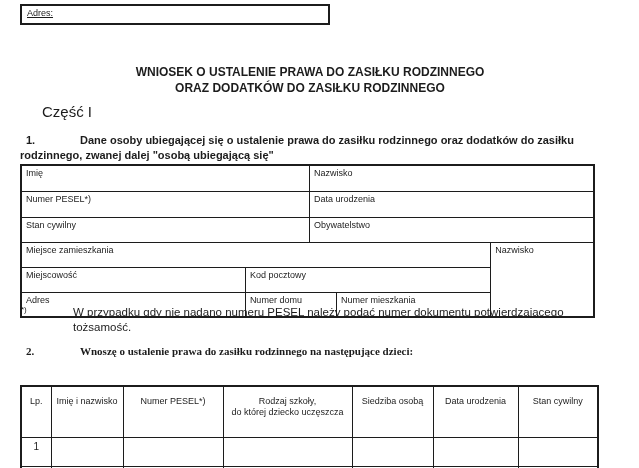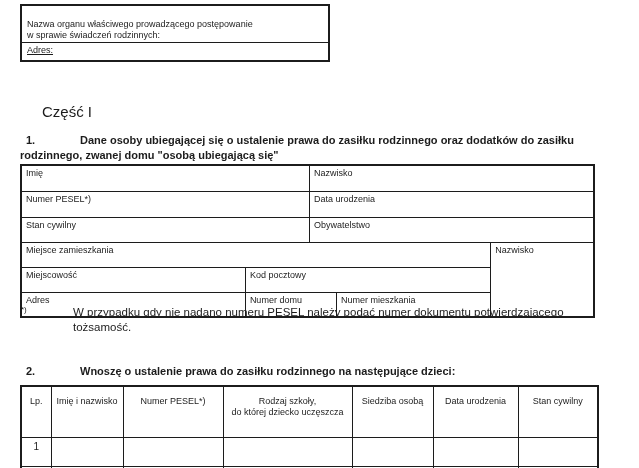--- a/index.html
+++ b/index.html
@@ -14,21 +14,21 @@
 
   
   .title{position:absolute;left:20px;top:64px;width:580px;text-align:center;
          font-weight:bold;font-size:12px;line-height:16px;}
 
   .part-label{position:absolute;left:42px;top:103px;font-size:15px;}
 
   
   .section-head{position:absolute;left:20px;width:578px;font-weight:bold;font-size:11px;line-height:15px;}
   .sec1{top:133px;}
-  .sec2{top:364px;}
+  .sec2{top:344px;font-family:Liberation Serif, serif;}
   .sec-num{display:inline-block;width:60px;padding-left:6px;box-sizing:border-box;}
 
   
   table{border-collapse:collapse;table-layout:fixed;position:absolute;border:2px solid #1c1c1c;}
   td{border:1px solid #1c1c1c;vertical-align:top;overflow:hidden;}
   .t1{left:20px;top:164px;width:575px;}
   .t1 td{padding:2px 4px;font-size:9px;line-height:11px;}
   .t2{left:20px;top:385px;width:577px;}
   .t2 td.hdr{padding:9px 2px;font-size:9px;line-height:11px;text-align:center;white-space:pre-line;}
   .t2 td.lp{font-size:10px;text-align:center;padding-top:3px;}
@@ -38,33 +38,33 @@
   .footnote{position:absolute;left:20px;top:305px;width:577px;font-size:11.5px;line-height:15px;}
   .fn-marker{position:absolute;left:1px;top:-3px;font-size:8px;}
   .fn-text{margin-left:53px;width:544px;}
 </style>
 </head>
 <body>
 
 <div class="page">
 
   <div class="org-box">
-    <div class="org-cell-top">
-      <span>Nazwa organu właściwego prowadzącego postępowanie
-w sprawie świadczeń rodzinnych:</span>
-    </div>
     <div class="org-cell-bottom">
       <span>Adres:</span>
     </div>
   </div>
 
+  <div class="title">
+    <div>WNIOSEK O USTALENIE PRAWA DO ZASIŁKU RODZINNEGO</div>
+    <div>ORAZ DODATKÓW DO ZASIŁKU RODZINNEGO</div>
+  </div>
 
   <div class="part-label">Część I</div>
 
-  <div class="section-head sec1"><span class="sec-num">1.</span><span>Dane osoby ubiegającej się o ustalenie prawa do zasiłku rodzinnego oraz dodatków do zasiłku rodzinnego, zwanej domu "osobą ubiegającą się"</span></div>
+  <div class="section-head sec1"><span class="sec-num">1.</span><span>Dane osoby ubiegającej się o ustalenie prawa do zasiłku rodzinnego oraz dodatków do zasiłku rodzinnego, zwanej dalej "osobą ubiegającą się"</span></div>
 
   <table class="t1">
     <colgroup>
         <col style="width:224px">
         <col style="width:64px">
         <col style="width:27px">
         <col style="width:154px">
         <col style="width:103px">
       </colgroup>
     <tbody>

